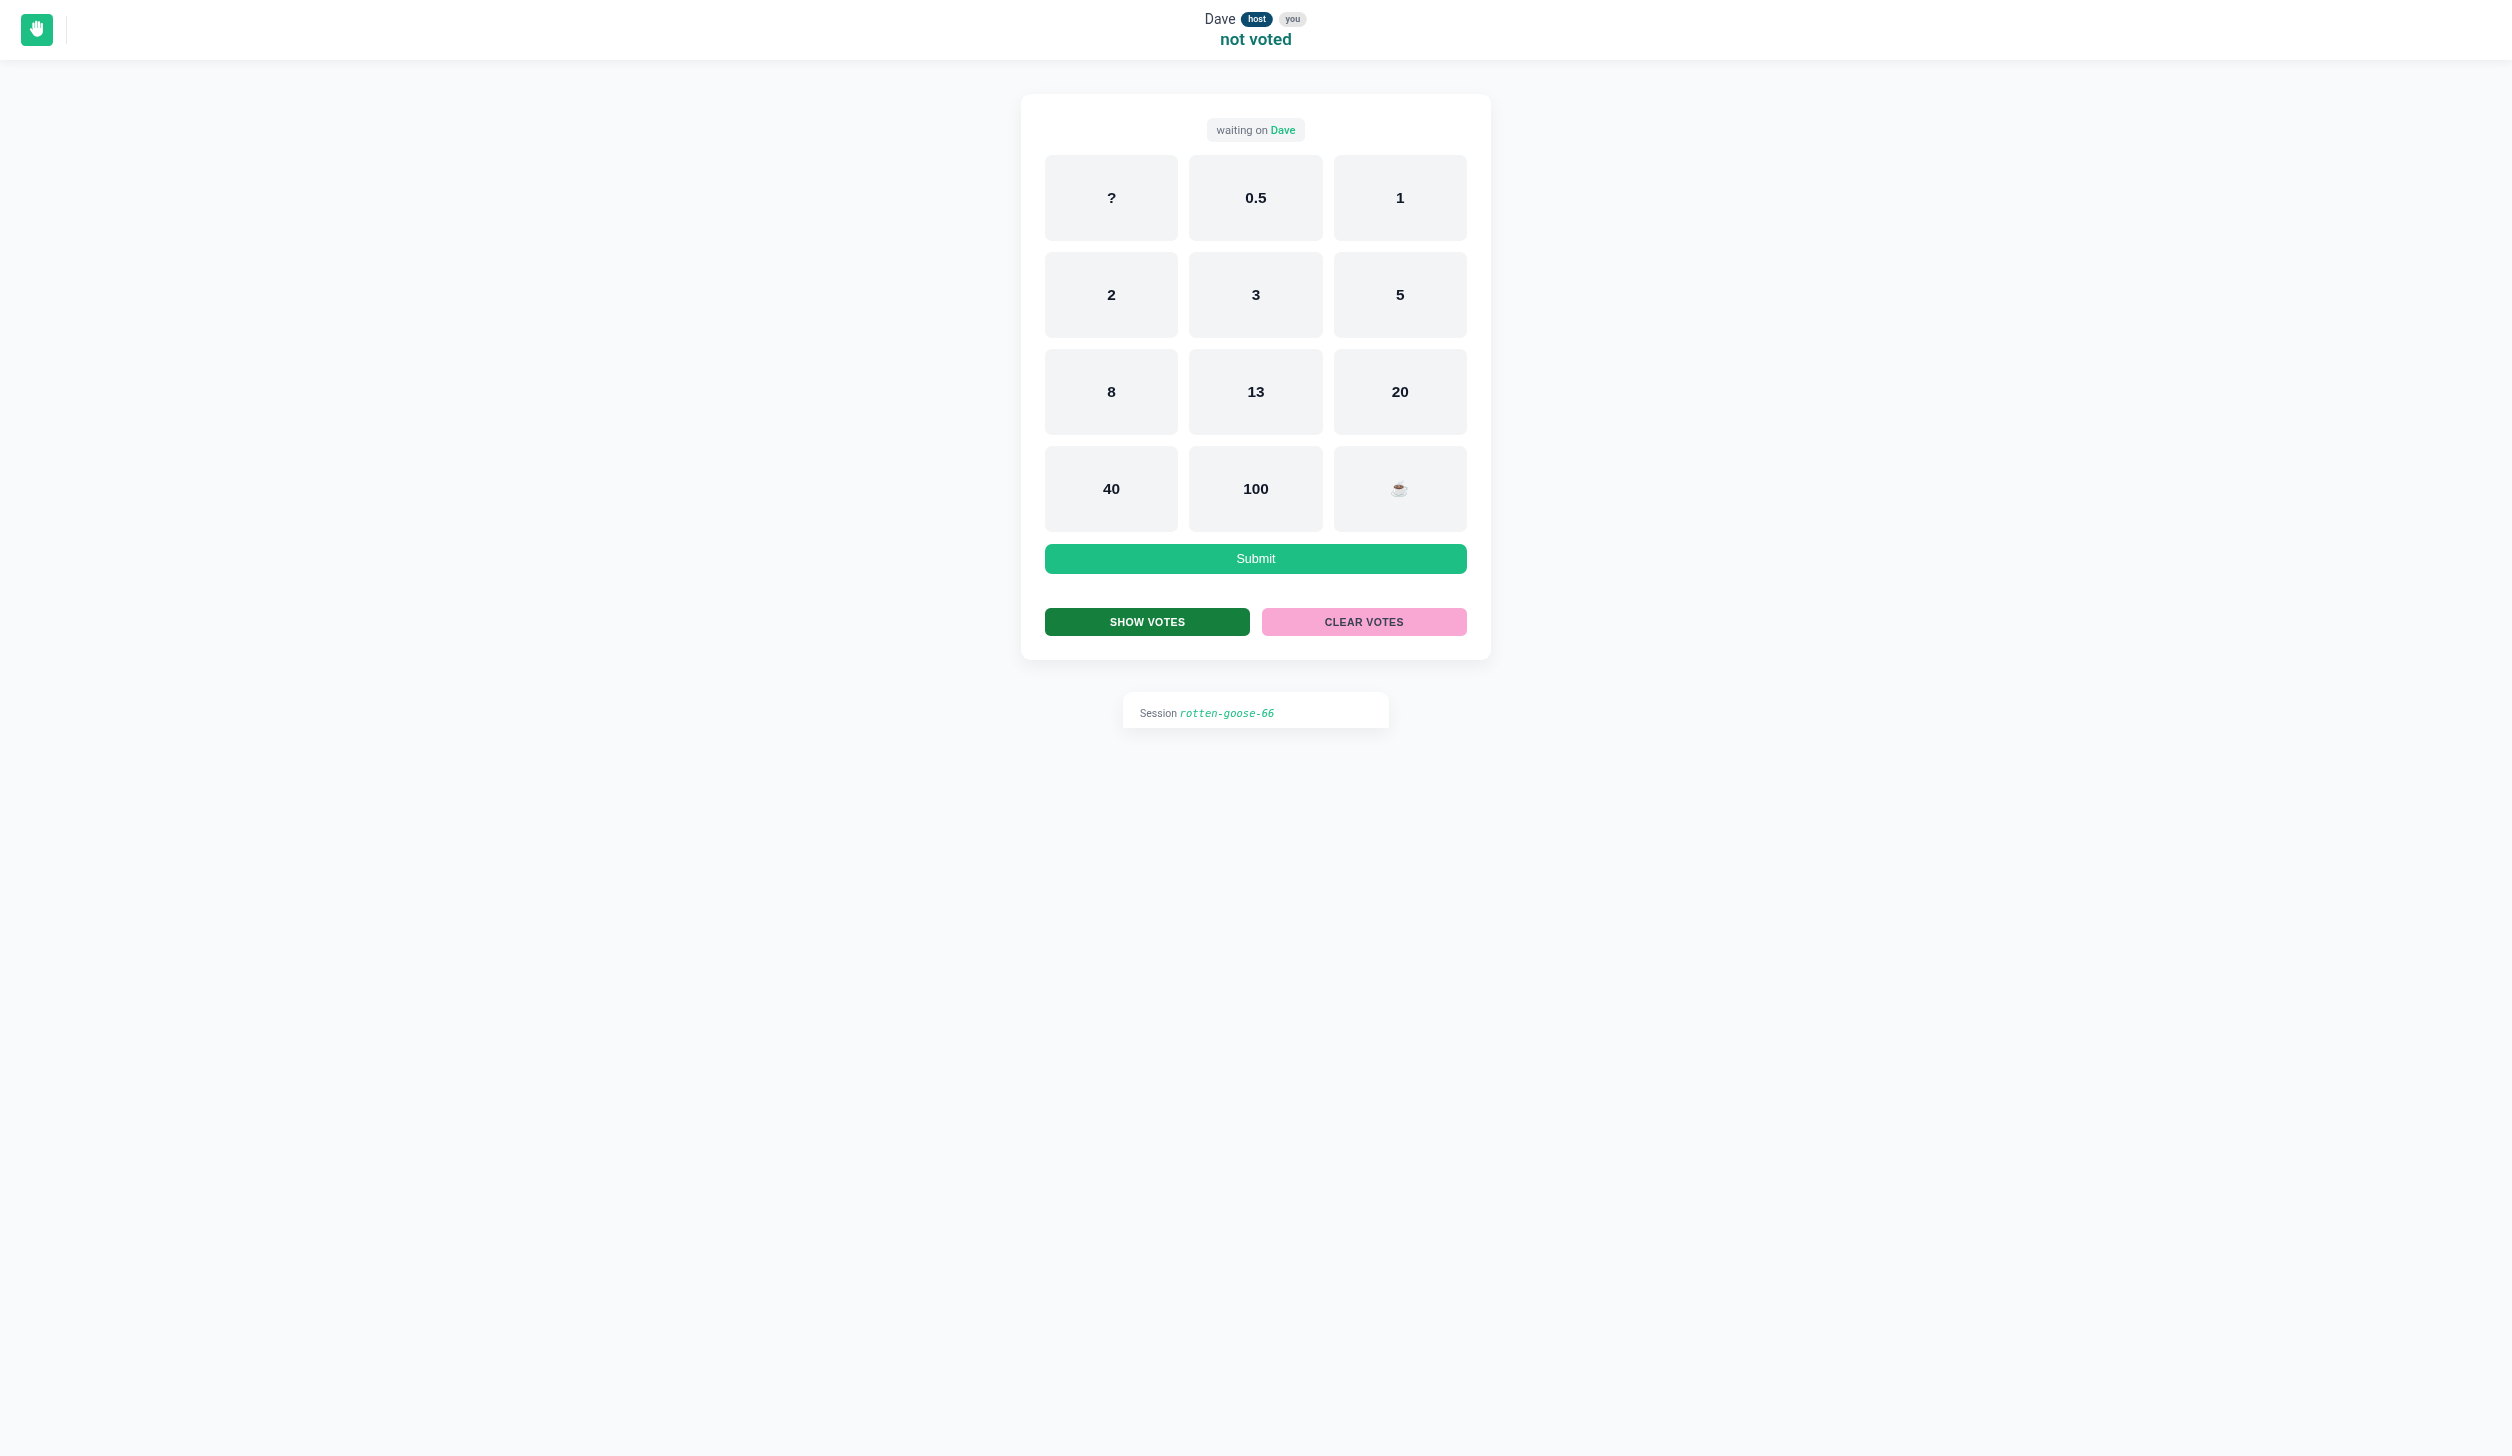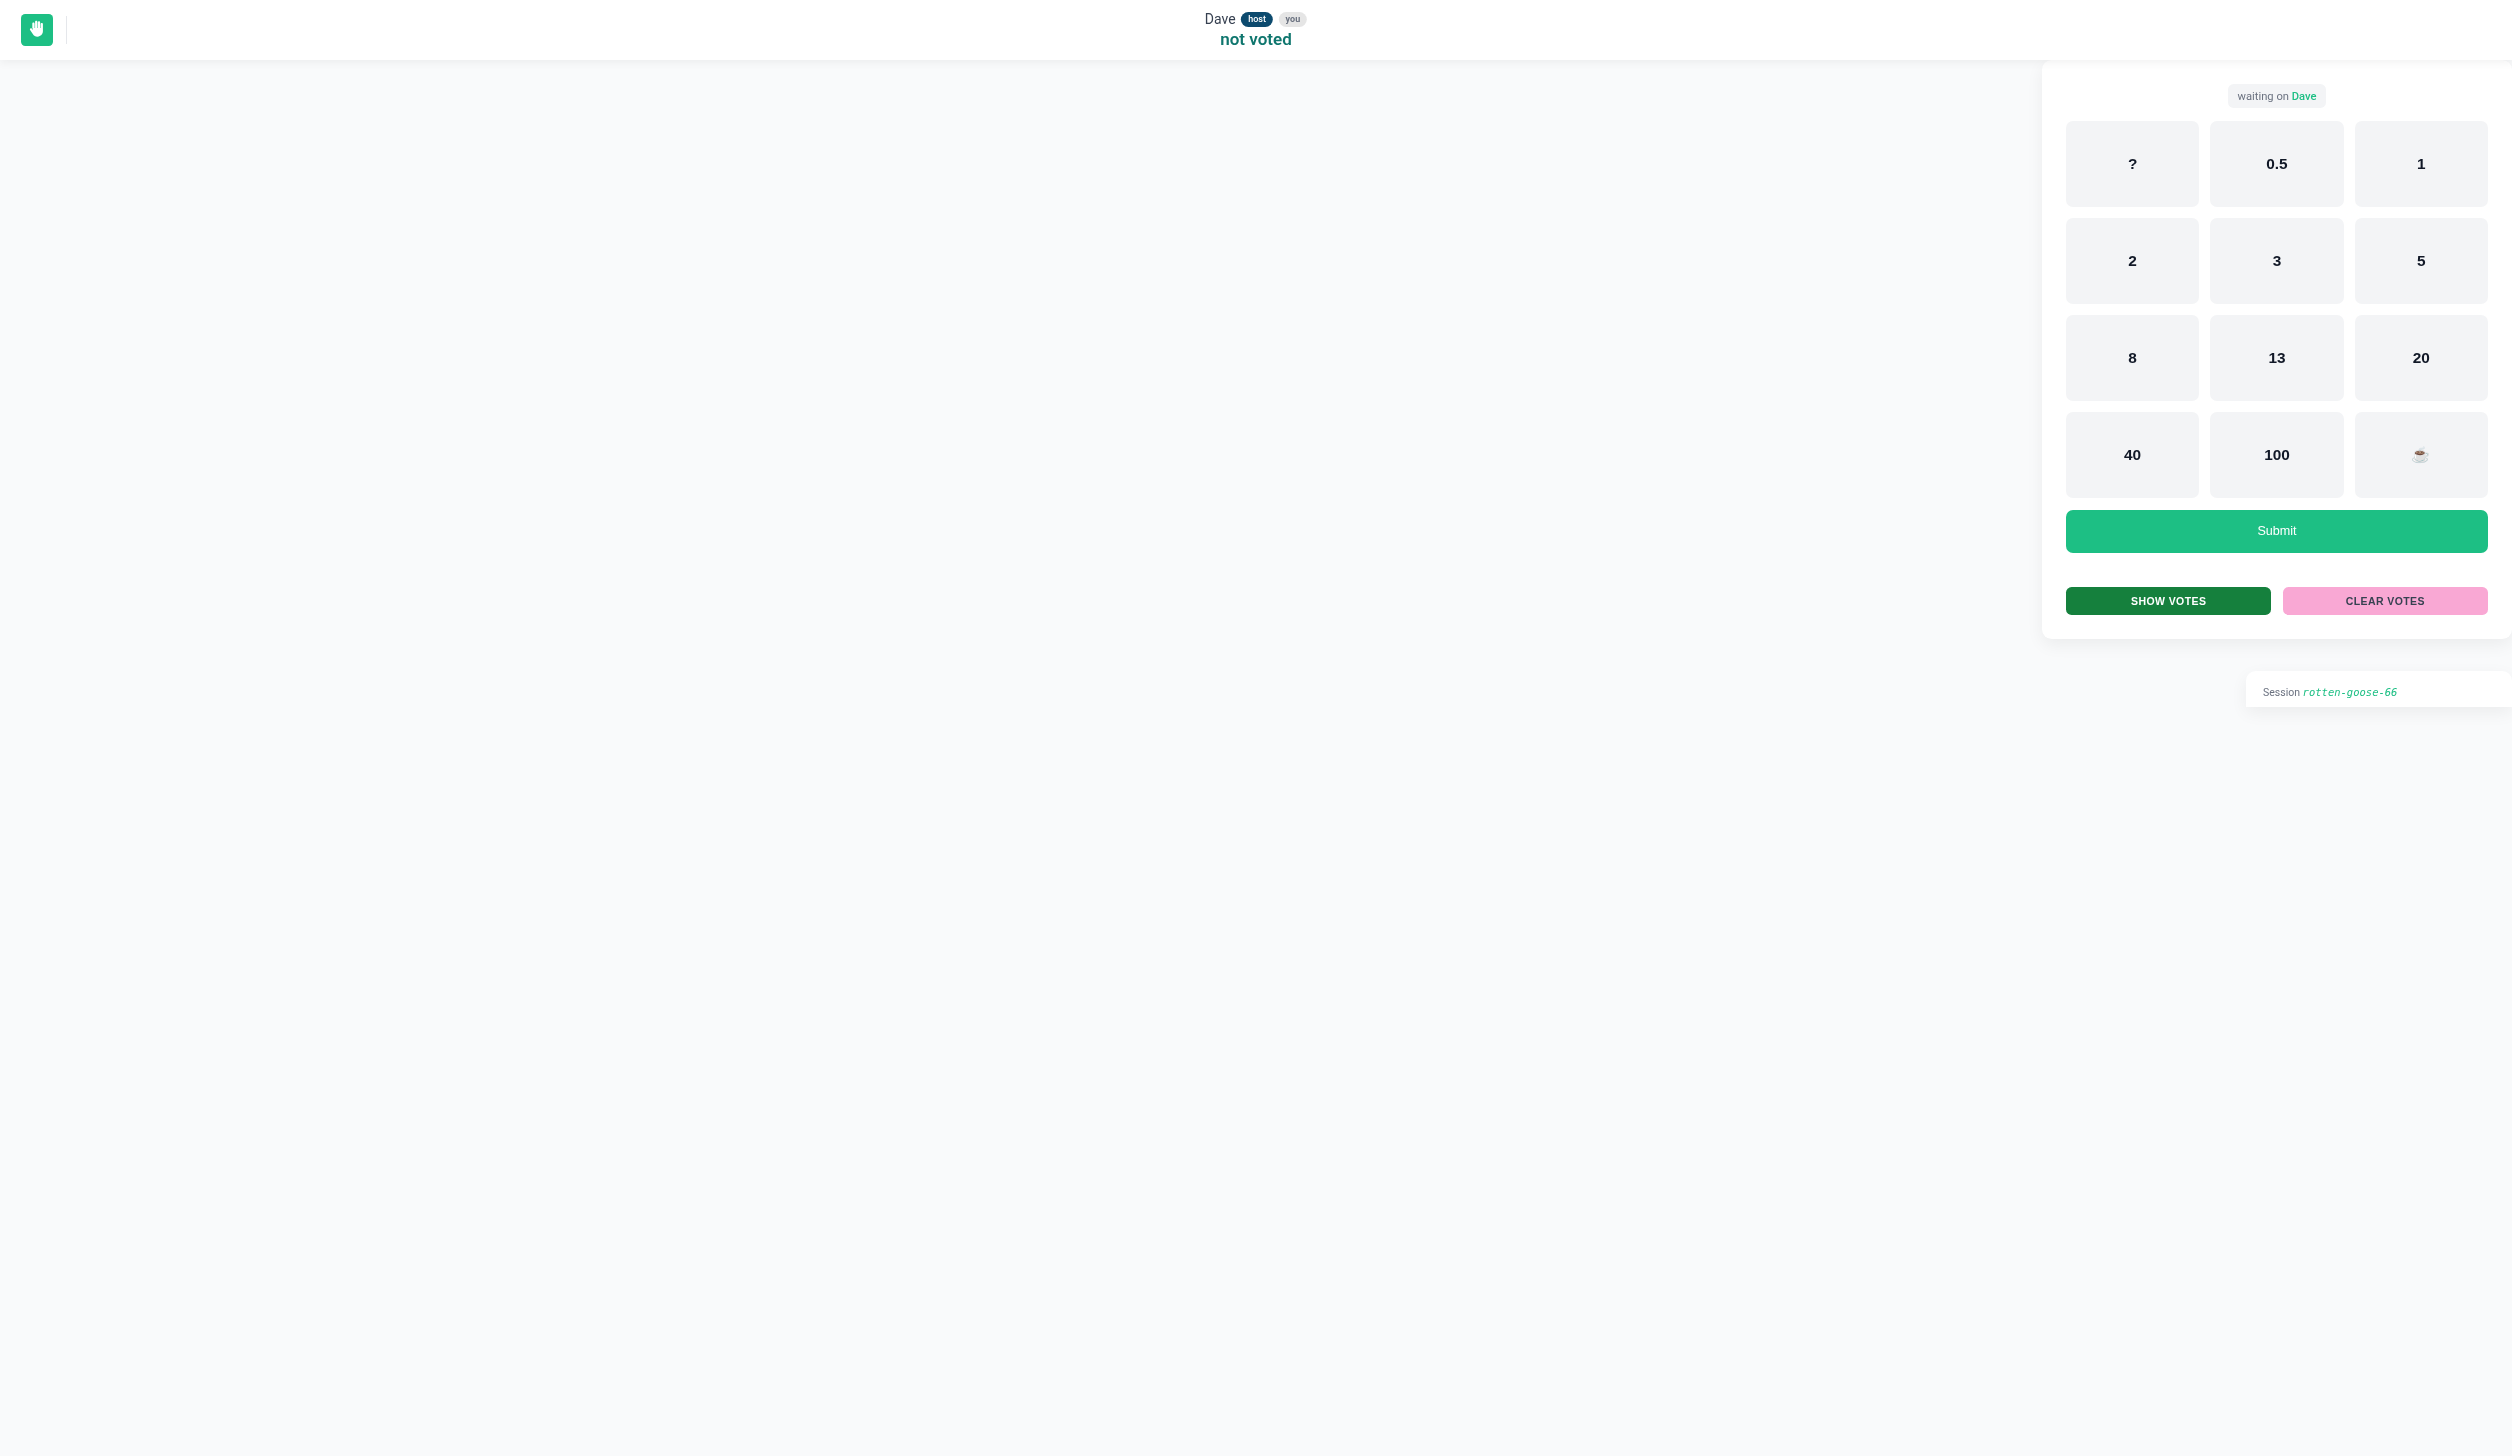--- a/index.html
+++ b/index.html
@@ -80,21 +80,22 @@
       font-weight: bold;
     }
     .vote-status {
       font-size: 17px;
       font-weight: 600;
       color: #0f766e;
     }
     .main {
       display: flex;
       flex-direction: column;
-      align-items: flex-end;
+      align-items: center;
+      padding-top: 34px;
     }
     .panel {
       width: 470px;
       background: #ffffff;
       border-radius: 9.8px;
       padding: 24px;
       box-shadow: 0 5.6px 17px rgba(0,0,0,0.06);
     }
     .waiting-chip {
       display: inline-block;
@@ -131,21 +132,21 @@
       user-select: none;
       border: none;
     }
     .submit-btn {
       margin-top: 11.2px;
       width: 100%;
       background: #1dbf84;
       color: #ffffff;
       border: none;
       border-radius: 7px;
-      height: 43px;
+      height: 30px;
       font-size: 12.6px;
       font-weight: 500;
       cursor: pointer;
     }
     .actions-row {
       display: grid;
       grid-template-columns: 1fr 1fr;
       gap: 11.2px;
       margin-top: 34px;
     }

